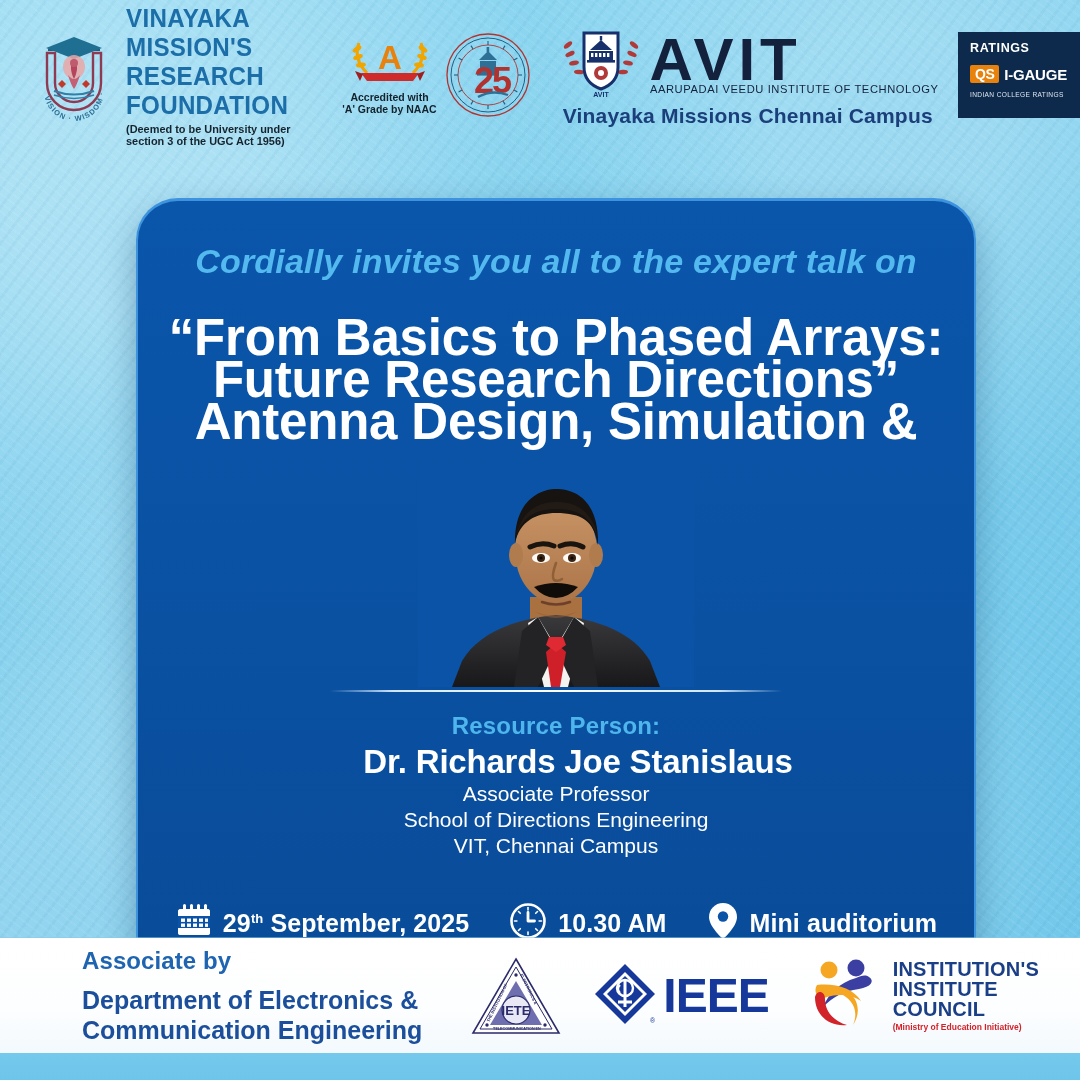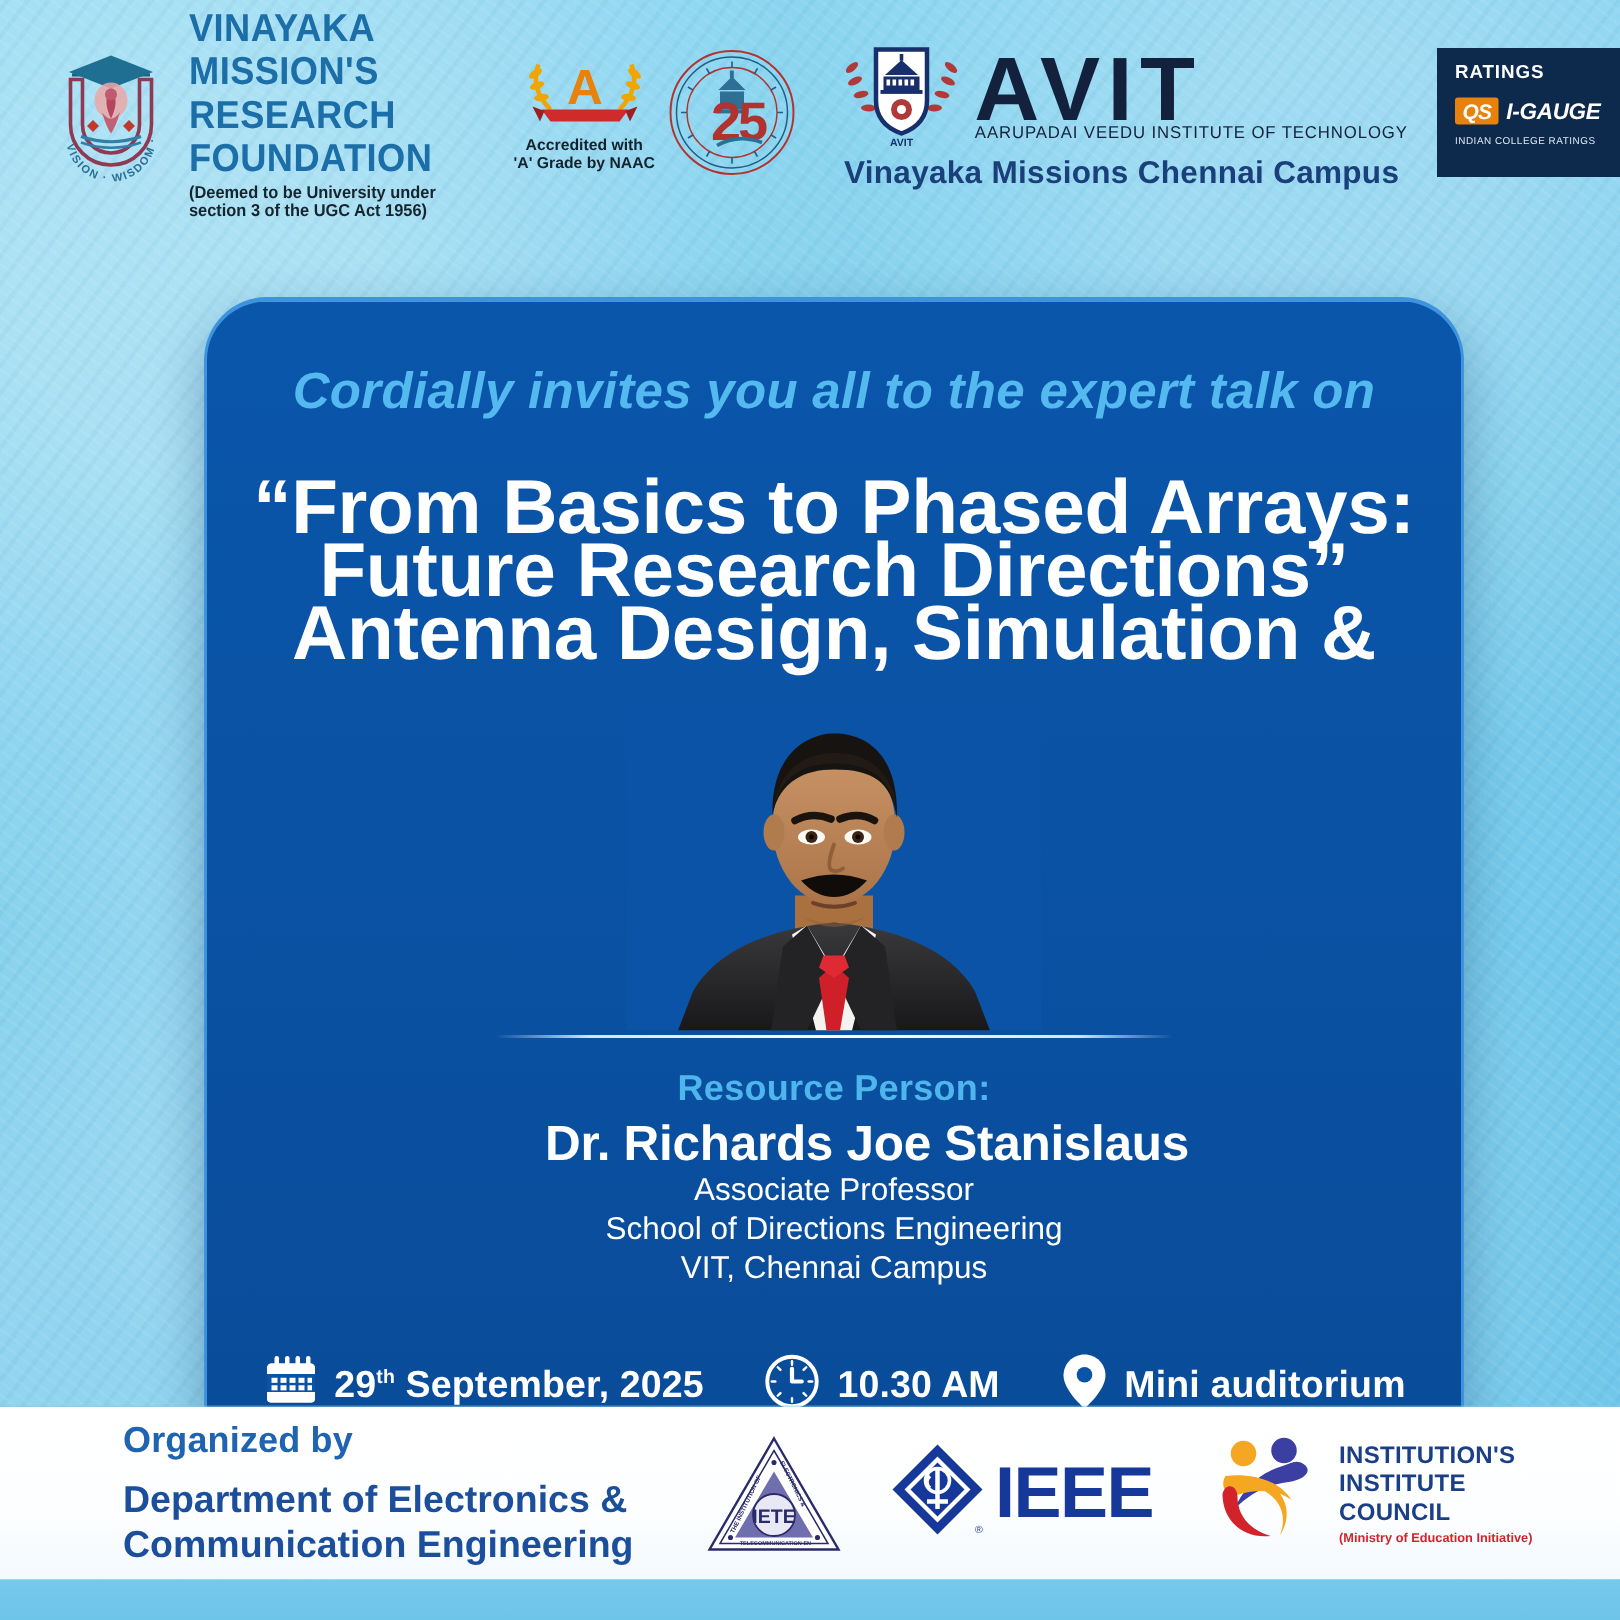--- a/index.html
+++ b/index.html
@@ -73,21 +73,21 @@
   .avit-campus{
     text-align:center; font-size:21px; font-weight:bold; color:#1b3f7a;
     margin-top:1px; letter-spacing:.2px;
   }
 
   .logo-qs{
     margin-left:20px; width:122px; height:86px; background:#0d2a4d;
     color:#fff; padding:9px 10px 7px 12px; flex:none;
   }
   .qs-diamond{ font-size:12.5px; font-weight:bold; letter-spacing:.6px; }
-  .qs-mid{ display:flex; align-items:center; margin-top:10px;font-style:italic; }
+  .qs-mid{ display:flex; align-items:center; margin-top:10px; }
   .qs-box{ background:#e8820c; color:#fff; font-size:14px; font-weight:bold;
            padding:1px 5px; border-radius:2px; letter-spacing:-.5px;}
   .qs-gauge{ font-size:15px; font-weight:bold; margin-left:5px; letter-spacing:-.2px;}
   .qs-sub{ font-size:6.6px; margin-top:8px; letter-spacing:.35px; color:#dfe7f0;}
 
   
   #card{
     position:absolute; left:136px; top:198px; width:840px; height:790px;
     background:linear-gradient(180deg,#0a56ab 0%,#0a51a2 55%,#094b98 100%);
     border-radius:42px;
@@ -143,21 +143,21 @@
   .org-by{ font-size:24px; font-weight:bold; color:#1e64b0; letter-spacing:.1px;}
   .org-dept{ margin-top:10px; font-size:25px; font-weight:bold; color:#1b4f9c; line-height:30px;}
 
   .foot-logos{ display:flex; align-items:center; margin-left:48px; gap:30px;}
   .iete{ width:92px; height:82px; position:relative; flex:none;}
   .ieee{ display:flex; align-items:center; }
   .ieee-word{ font-size:48px; font-weight:bold; color:#16389b; letter-spacing:-1px; margin-left:5px;
     font-family:"Liberation Sans",sans-serif; }
   .iic{ display:flex; align-items:center; margin-left:10px;}
   .iic-text{ margin-left:8px; }
-  .iic-l{ font-size:16px; font-weight:bold; color:#1b3f86; line-height:19px; letter-spacing:.2px;}
+  .iic-l{ font-size:20px; font-weight:bold; color:#1b3f86; line-height:19px; letter-spacing:.2px;}
   .iic-sub{ font-size:8.5px; font-weight:bold; color:#d2232a; margin-top:2px;}
 
   #bottom-strip{
     position:absolute; left:0; top:1053px; width:1080px; height:27px; z-index:10;
     background:linear-gradient(180deg,#74c9ec 0%,#6ec5ea 100%);
   }
 </style>
 </head>
 <body>
 
@@ -432,21 +432,21 @@
         </svg>
       </span>
       <span class="txt">Mini auditorium</span>
     </div>
   </div>
 </div>
 
 <div id="footer">
 
   <div class="org-block">
-    <div class="org-by">Organized by</div>
+    <div class="org-by">Associate by</div>
     <div class="org-dept">
       <div>Department of Electronics &amp;</div>
       <div>Communication Engineering</div>
     </div>
   </div>
 
   <div class="foot-logos">
 
     <div class="iete">
       <svg viewBox="0 0 92 82" width="92" height="82">

